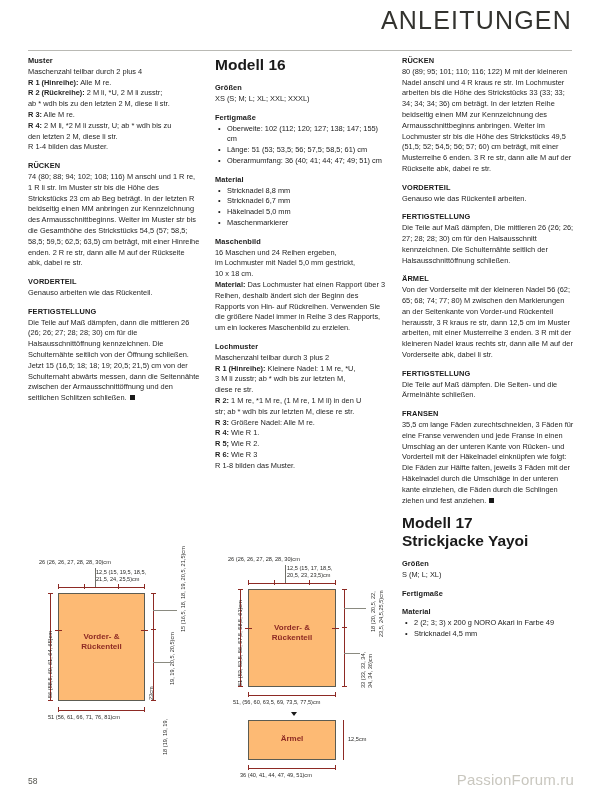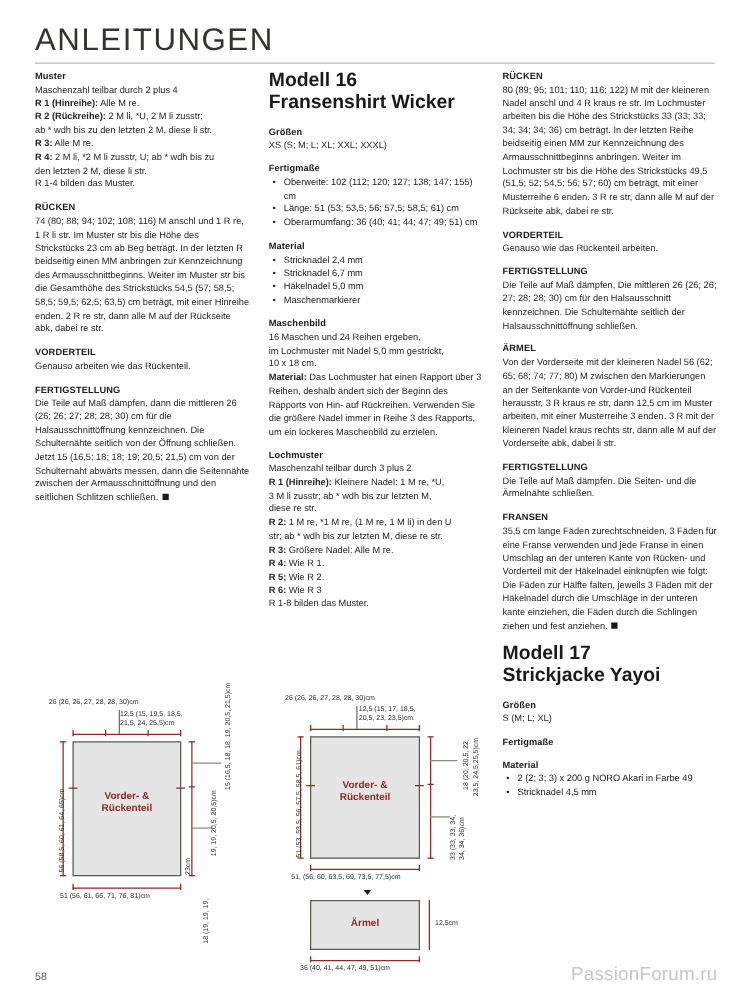--- a/index.html
+++ b/index.html
@@ -9,21 +9,21 @@
     background:#ffffff;
     font-family:"Liberation Sans", sans-serif;
     color:#1a1a1a;
     position:relative;
     overflow:hidden;
   }
   .page { position:absolute; inset:0; padding:0; }
 
   
   .masthead {
-    position:absolute; left:28px; top:18px; width:544px;
+    position:absolute; left:28px; top:6px; width:544px;text-align:right;
   }
   .masthead h1 {
     margin:0; font-weight:400; font-size:25px; letter-spacing:1.2px;
     color:#33332f; font-family:"Liberation Sans", sans-serif;
   }
   .rule {
     position:absolute; left:28px; top:50px; width:544px; height:1px;
     background:#b9b9b4;
   }
 
@@ -61,21 +61,21 @@
   ul.bullets li:before {
     content:"•"; position:absolute; left:-4px; top:0;
   }
   .b { font-weight:700; }
   .sq { display:inline-block; width:5px; height:5px; background:#1a1a1a;
         margin-left:3px; vertical-align:0px; }
 
   
   .schema { position:absolute; }
   .shape {
-    background:#e5e5e5; border:1.1px solid #5c5c52;
+    background:#fdba74; border:1.1px solid #5c5c52;
   }
   .dim-line { position:absolute; background:#8d2a24; }
   .dim-h { height:1.2px; }
   .dim-v { width:1.2px; }
   .tick { position:absolute; background:#8d2a24; }
   .tick-v { width:1.2px; height:5px; }
   .tick-h { height:1.2px; width:5px; }
   .lead { position:absolute; background:#8a8a80; }
   .dim-txt {
     position:absolute; font-size:5.6px; color:#2a2a28; white-space:nowrap;
@@ -145,41 +145,40 @@
         <h3 class="sec">FERTIGSTELLUNG</h3>
         <p class="body"><span>Die Teile auf Maß dämpfen, dann die mittleren 26 (26; 26; 27; 28; 28; 30) cm für die Halsausschnittöffnung kennzeichnen. Die Schulternähte seitlich von der Öffnung schließen. Jetzt 15 (16,5; 18; 18; 19; 20,5; 21,5) cm von der Schulternaht abwärts messen, dann die Seitennähte zwischen der Armausschnittöffnung und den seitlichen Schlitzen schließen.</span><span class="sq"></span></p>
       </div>
 
     </div>
 
     <div class="col col-2">
 
       <div class="blk">
         <div class="h-model">Modell 16</div>
-        <div class="h-model second" style="margin-top:-10px">Fransenshirt Wicker</div>
       </div>
 
       <div class="blk">
         <h3 class="sec">Größen</h3>
         <p class="body">XS (S; M; L; XL; XXL; XXXL)</p>
       </div>
 
       <div class="blk">
         <h3 class="sec">Fertigmaße</h3>
         <ul class="bullets">
           <li>Oberweite: 102 (112; 120; 127; 138; 147; 155) cm</li>
           <li>Länge: 51 (53; 53,5; 56; 57,5; 58,5; 61) cm</li>
           <li>Oberarmumfang: 36 (40; 41; 44; 47; 49; 51) cm</li>
         </ul>
       </div>
 
       <div class="blk">
         <h3 class="sec">Material</h3>
         <ul class="bullets">
-          <li>Stricknadel 2,4 mm</li>
+          <li>Stricknadel 8,8 mm</li>
           <li>Stricknadel 6,7 mm</li>
           <li>Häkelnadel 5,0 mm</li>
           <li>Maschenmarkierer</li>
         </ul>
       </div>
 
       <div class="blk">
         <h3 class="sec">Maschenbild</h3>
         <p class="body">16 Maschen und 24 Reihen ergeben,</p>
         <p class="body">im Lochmuster mit Nadel 5,0 mm gestrickt,</p>

